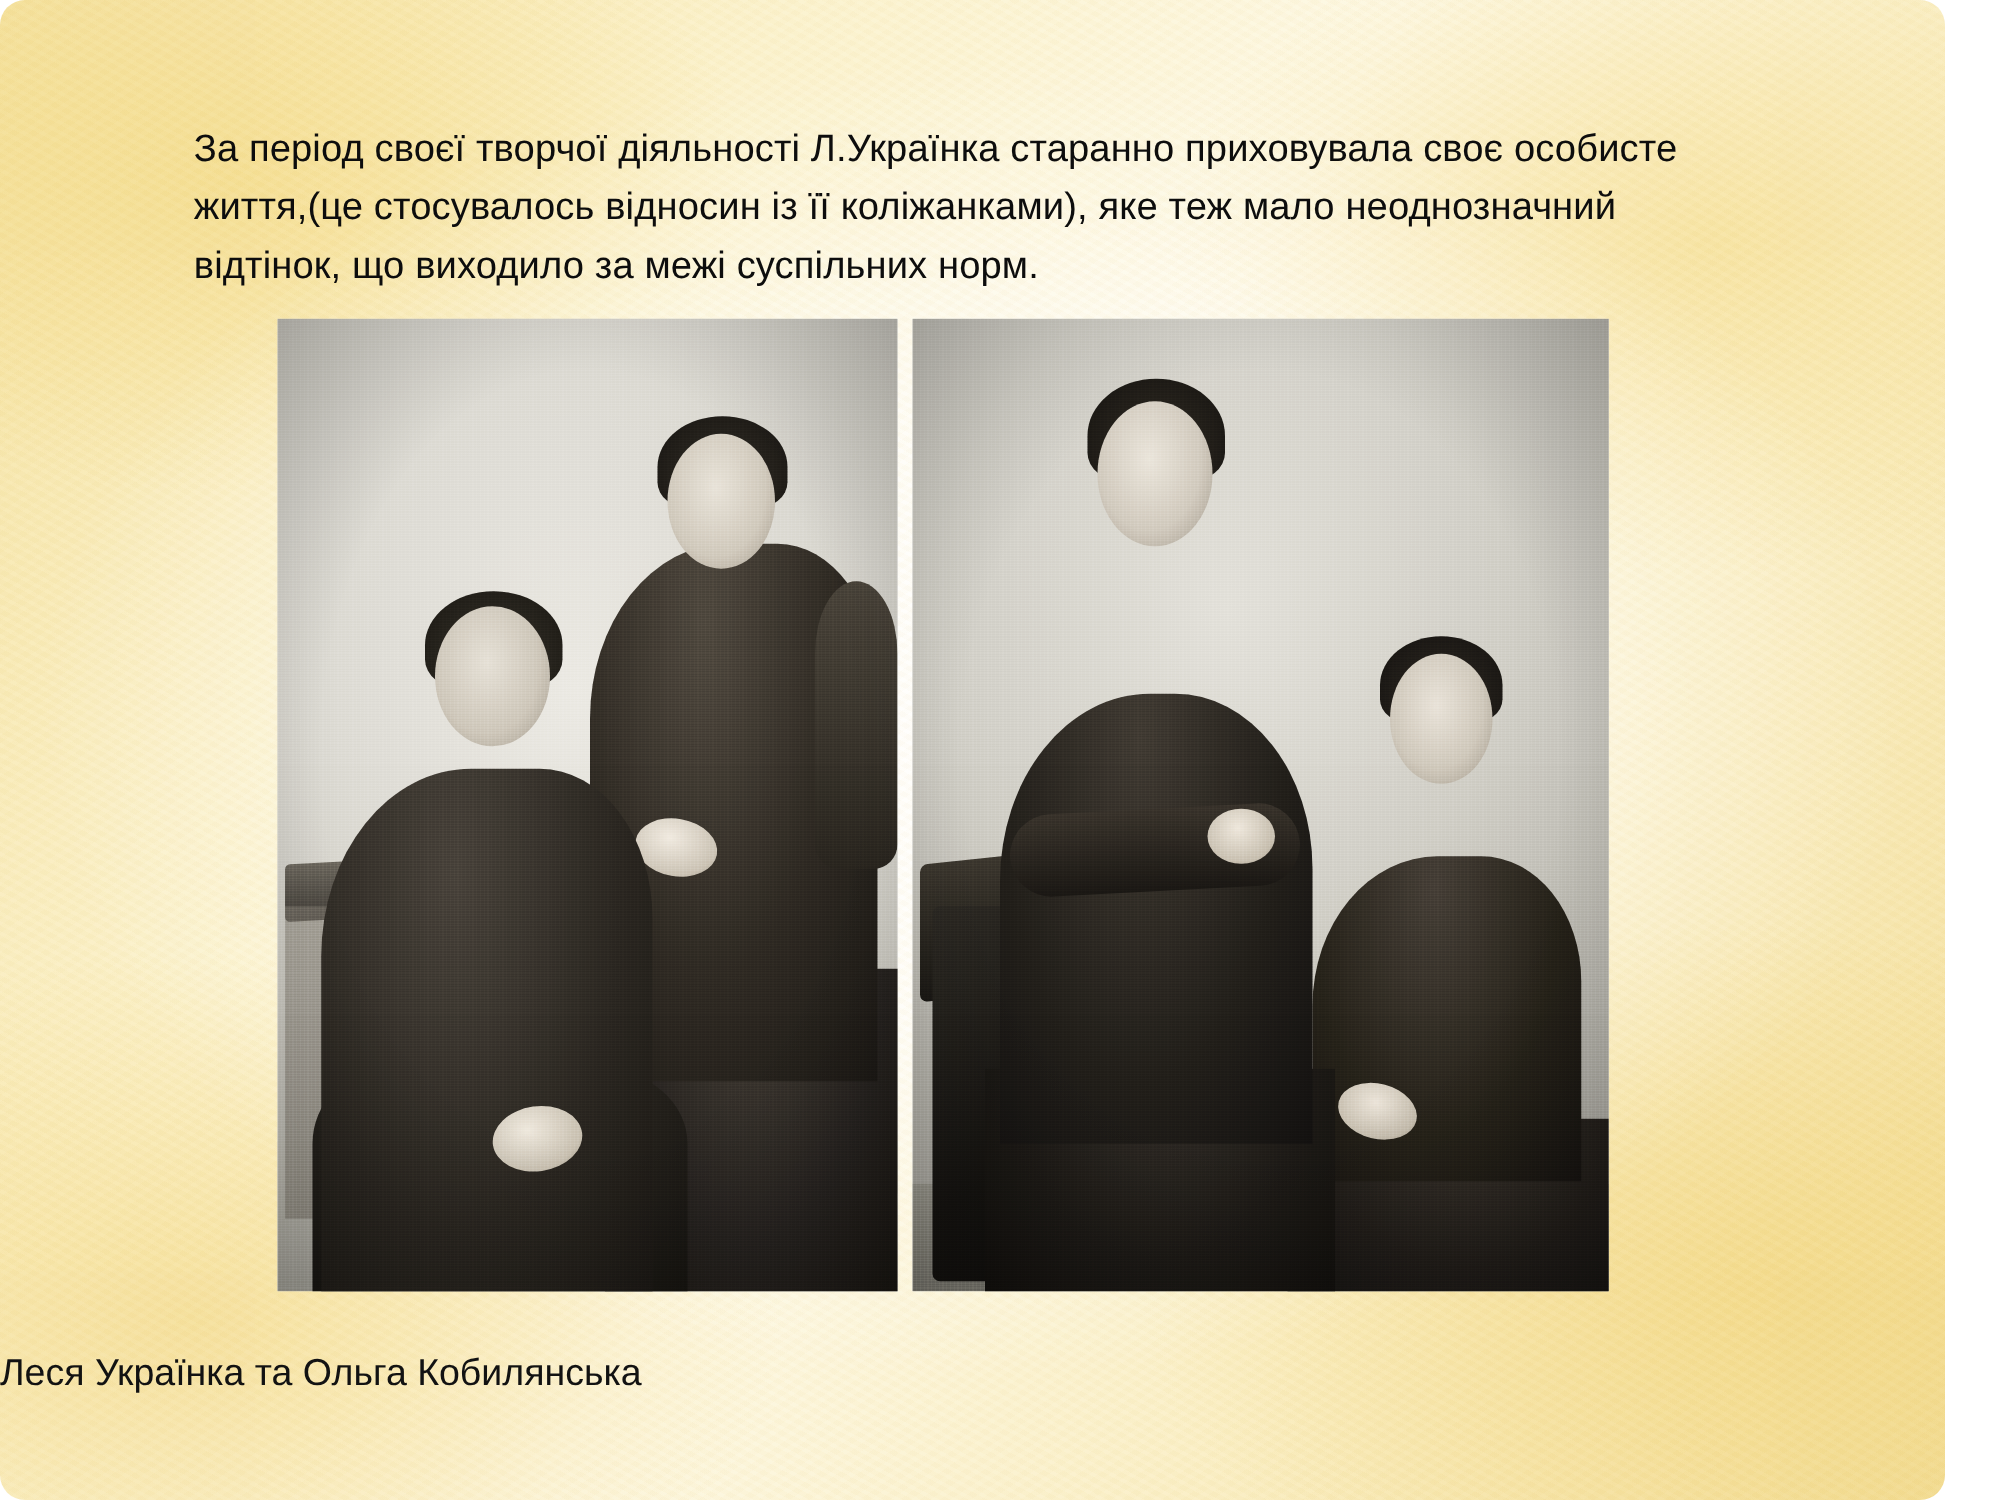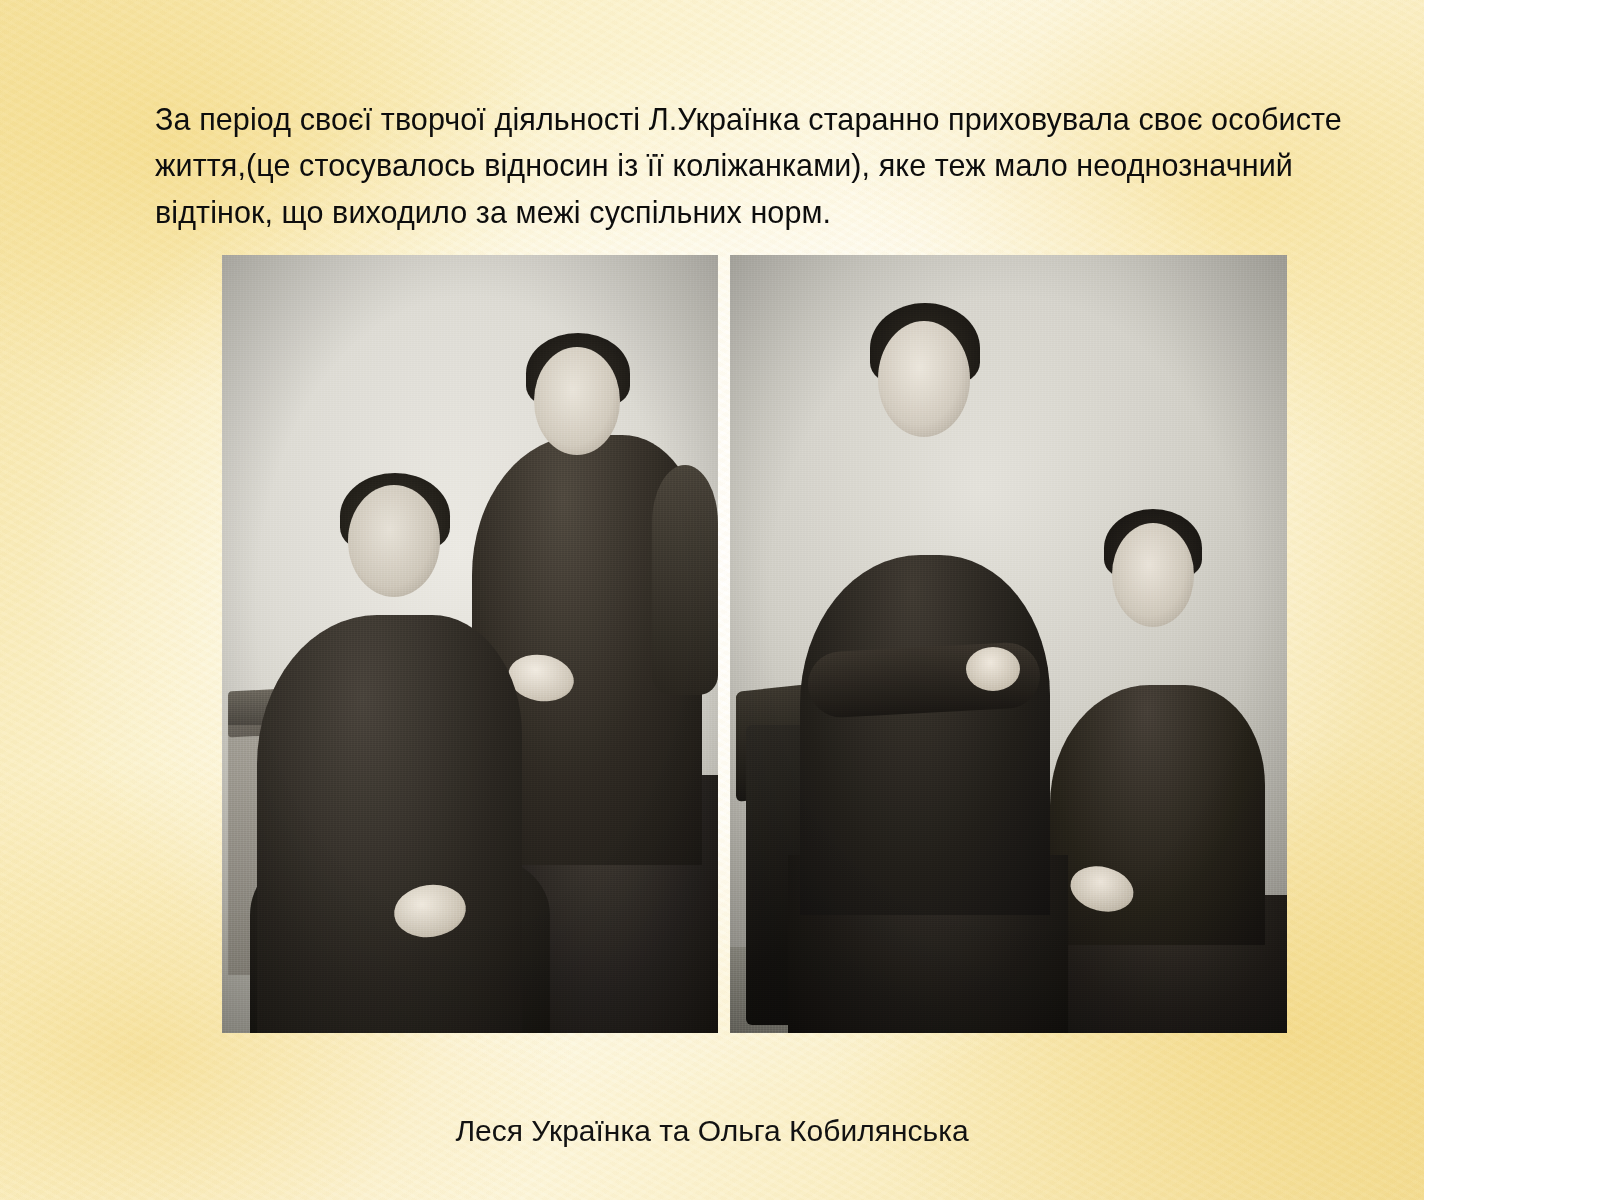--- a/index.html
+++ b/index.html
@@ -9,32 +9,33 @@
   }
   body {
     width: 1600px;
     height: 1200px;
     overflow: hidden;
     font-family: "Liberation Sans", sans-serif;
   }
 
   .slide {
     position: relative;
-    width: 1424px;
+    width: 1556px;
     height: 1200px;
     box-sizing: border-box;
     background-color: #f7e9a8;
     background-image:
       radial-gradient(ellipse 60% 55% at 50% 48%, rgba(255,255,255,0.92) 0%, rgba(255,255,255,0.75) 38%, rgba(255,255,255,0.25) 62%, rgba(255,255,255,0) 80%),
       radial-gradient(ellipse 38% 30% at 12% 12%, rgba(243,214,120,0.55) 0%, rgba(243,214,120,0) 70%),
       radial-gradient(ellipse 40% 32% at 88% 16%, rgba(243,214,120,0.5) 0%, rgba(243,214,120,0) 70%),
       radial-gradient(ellipse 42% 34% at 10% 88%, rgba(241,209,110,0.55) 0%, rgba(241,209,110,0) 72%),
       radial-gradient(ellipse 44% 34% at 90% 86%, rgba(241,209,110,0.5) 0%, rgba(241,209,110,0) 72%),
       linear-gradient(120deg, #f5e2a0 0%, #fbf2cd 28%, #fdf8e4 50%, #faefc6 72%, #f3dd96 100%);
     overflow: hidden;
+    border-radius: 20px;
   }
 
   
   .slide::after {
     content: "";
     position: absolute;
     inset: 0;
     pointer-events: none;
     background-image:
       repeating-linear-gradient(28deg, rgba(255,255,255,0.05) 0 3px, rgba(230,200,120,0.045) 3px 7px),
@@ -71,25 +72,24 @@
     background: #cfcfcb;
   }
   .photo-left  { width: 496px; height: 778px; }
   .photo-right { width: 557px; height: 778px; }
 
   .caption {
     position: absolute;
     left: 0;
     right: 0;
     top: 1082px;
-    text-align: center;
+    text-align: left;
     font-size: 30px;
     color: #121212;
     z-index: 3;
-    margin-top: 32px;
   }
 
   
   .p1-bg {
     position: absolute; inset: 0;
     background:
       radial-gradient(ellipse 85% 70% at 48% 38%, #eceae4 0%, #dedcd5 45%, #c9c7bf 78%, #bab8b0 100%);
   }
   .p1-floor {
     position: absolute; left: 0; right: 0; bottom: 0; height: 120px;

